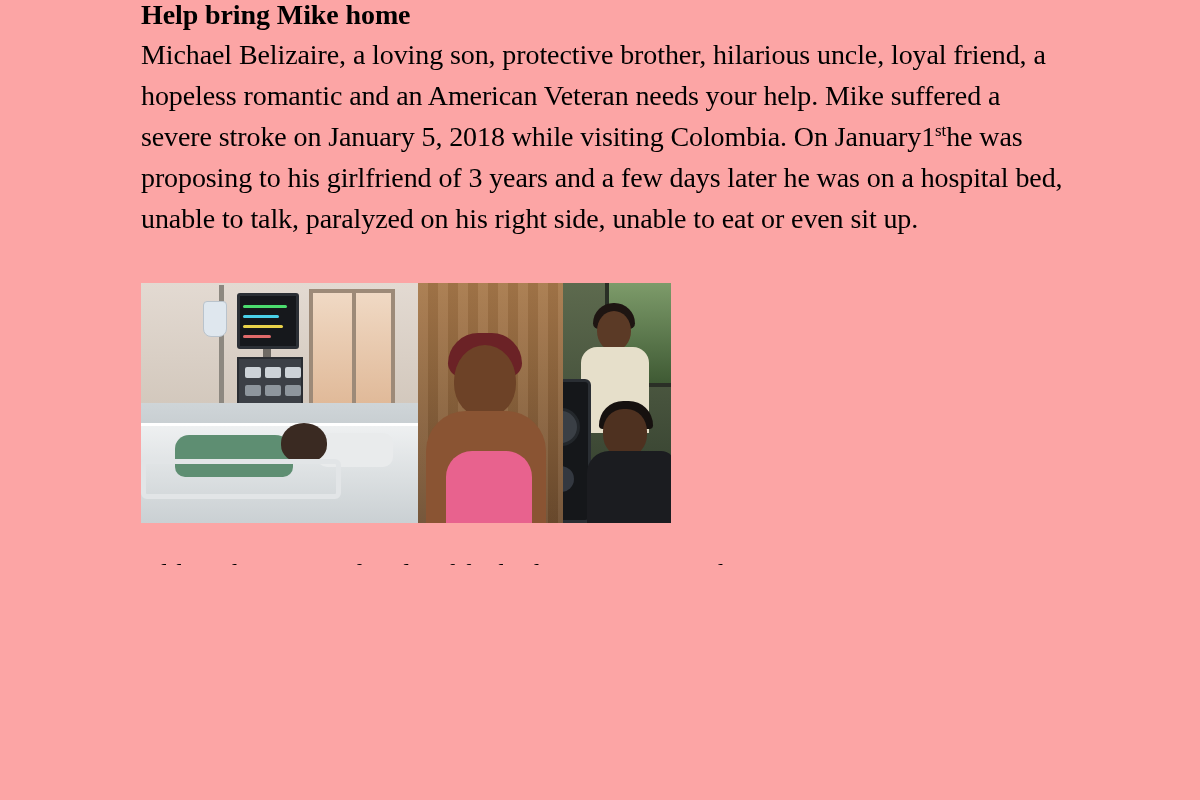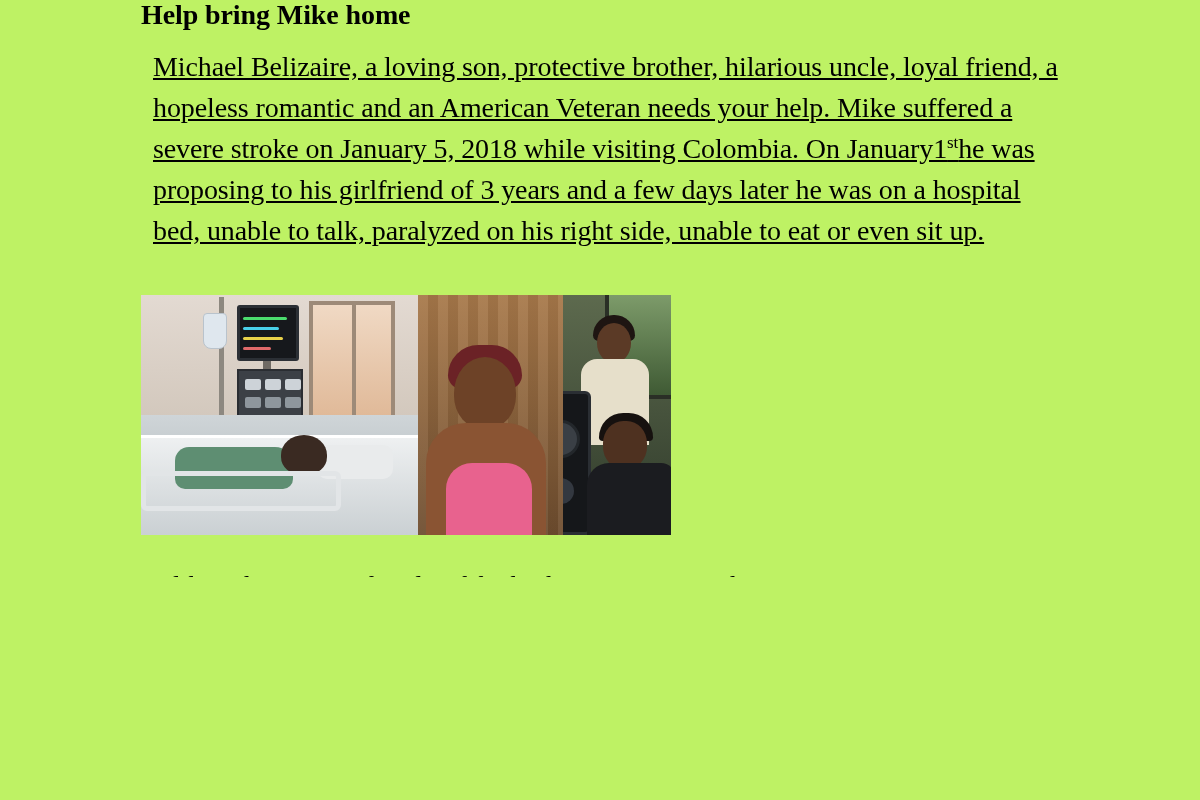--- a/index.html
+++ b/index.html
@@ -11,41 +11,40 @@
     width: 1200px;
     height: 800px;
     overflow: hidden;
     font-family: "Liberation Serif", "DejaVu Serif", serif;
     color: #000000;
   }
   .page {
     position: relative;
     width: 1200px;
     height: 800px;
-    background: #bef264;
+    background: #fca5a5;
   }
   .doc-body {
     position: absolute;
     left: 141px;
     top: -4px;
     width: 930px;
   }
   .doc-title {
     font-size: 28px;
     font-weight: bold;
     line-height: 1.34;
     margin: 0 0 0 0;
     letter-spacing: -0.1px;
   }
   .doc-para {
     font-size: 28px;
     line-height: 1.465;
-    margin: 12px;
+    margin: 0;
     letter-spacing: -0.1px;
-    text-decoration: underline;
   }
   .sup {
     font-size: 17px;
     vertical-align: super;
     line-height: 0;
   }
   .photo-figure {
     margin: 44px 0 30px 0;
     width: 530px;
     height: 240px;

